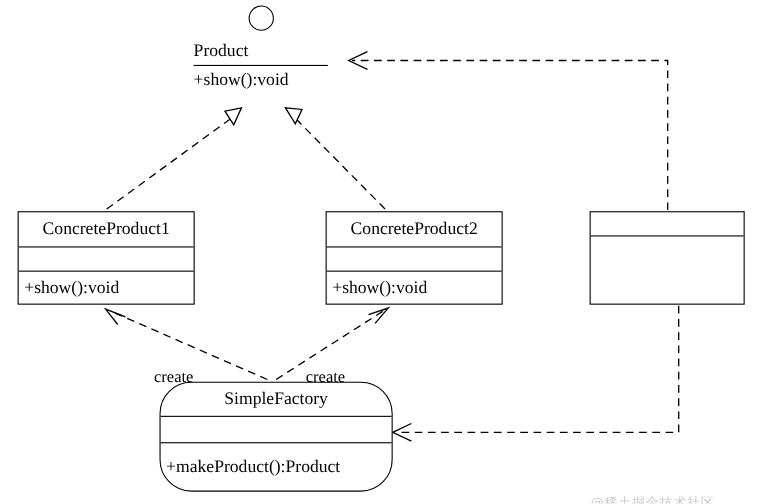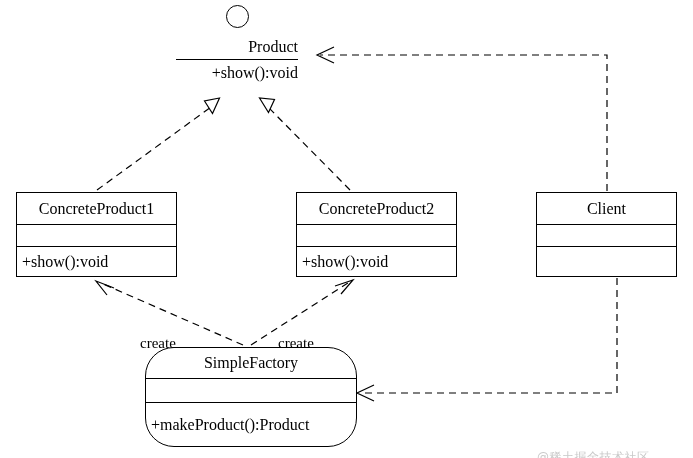--- a/index.html
+++ b/index.html
@@ -59,21 +59,21 @@
     padding-left: 5px;
   }
 
   
   .uml-interface {
     position: absolute;
     background: transparent;
     box-sizing: border-box;
     display: flex;
     flex-direction: column;
-    align-items: flex-end;
+    align-items: flex-start;
   }
   .iface-name {
     font-size: 16px;
     line-height: 1;
     text-align: center;
     padding-bottom: 4px;
   }
   .iface-sep {
     width: 100%;
     height: 0;
@@ -170,21 +170,20 @@
     <div class="uml-row uml-ops" style="flex:1 1 auto;">+show():void</div>
   </div>
 
   <div class="uml-class" id="node-cp2" style="left:296px; top:192px; width:161px; height:85px;">
     <div class="uml-row uml-name" style="height:32px;text-align:right;">ConcreteProduct2</div>
     <div class="uml-row uml-attrs" style="height:22px;"></div>
     <div class="uml-row uml-ops" style="flex:1 1 auto;">+show():void</div>
   </div>
 
   <div class="uml-class" id="node-client" style="left:536px; top:192px; width:141px; height:85px;">
-    <div class="uml-row uml-name" style="height:32px;">Client</div>
     <div class="uml-row uml-attrs" style="height:22px;"></div>
     <div class="uml-row uml-ops" style="flex:1 1 auto;"></div>
   </div>
 
   <div class="uml-class" id="node-factory" style="left:145px; top:347px; width:212px; height:100px;border-radius:29px;">
     <div class="uml-row uml-name" style="height:31px;">SimpleFactory</div>
     <div class="uml-row uml-attrs" style="height:24px;"></div>
     <div class="uml-row uml-ops" style="flex:1 1 auto;">+makeProduct():Product</div>
   </div>
 

